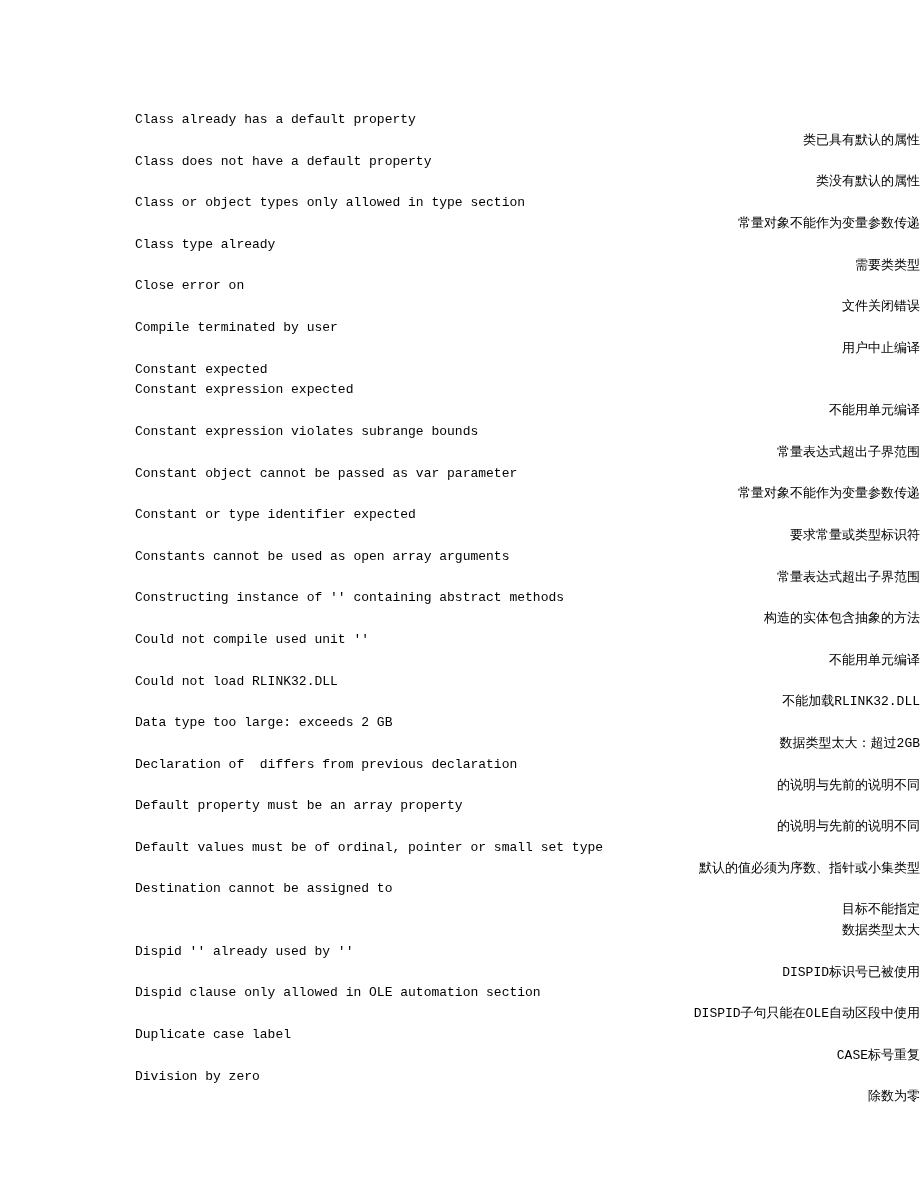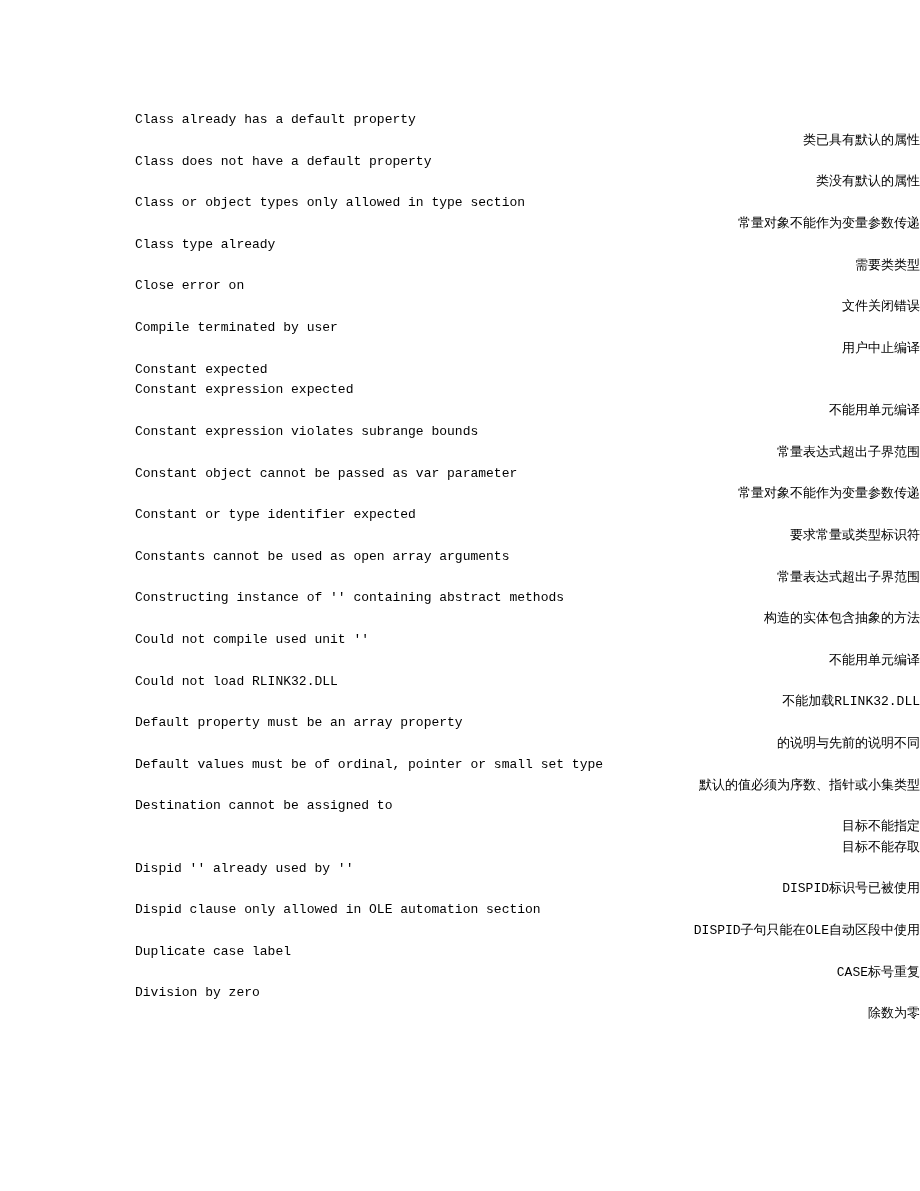--- a/index.html
+++ b/index.html
@@ -73,33 +73,41 @@
     </div>
     <div class="entry">
       <div class="en">Could not compile used unit ''</div>
       <div class="zh">不能用单元编译</div>
     </div>
     <div class="entry">
       <div class="en">Could not load RLINK32.DLL</div>
       <div class="zh">不能加载RLINK32.DLL</div>
     </div>
     <div class="entry">
+      <div class="en">Data type too large: exceeds 2 GB</div>
+      <div class="zh">数据类型太大：超过2GB</div>
+    </div>
+    <div class="entry">
+      <div class="en">Declaration of  differs from previous declaration</div>
+      <div class="zh">的说明与先前的说明不同</div>
+    </div>
+    <div class="entry">
       <div class="en">Default property must be an array property</div>
       <div class="zh">的说明与先前的说明不同</div>
     </div>
     <div class="entry">
       <div class="en">Default values must be of ordinal, pointer or small set type</div>
       <div class="zh">默认的值必须为序数、指针或小集类型</div>
     </div>
     <div class="entry">
       <div class="en">Destination cannot be assigned to</div>
       <div class="zh">目标不能指定</div>
     </div>
     <div class="entry">
-      <div class="zh">目标不能存取</div>
+      <div class="zh">数据类型太大</div>
     </div>
     <div class="entry">
       <div class="en">Dispid '' already used by ''</div>
       <div class="zh">DISPID标识号已被使用</div>
     </div>
     <div class="entry">
       <div class="en">Dispid clause only allowed in OLE automation section</div>
       <div class="zh">DISPID子句只能在OLE自动区段中使用</div>
     </div>
     <div class="entry">

